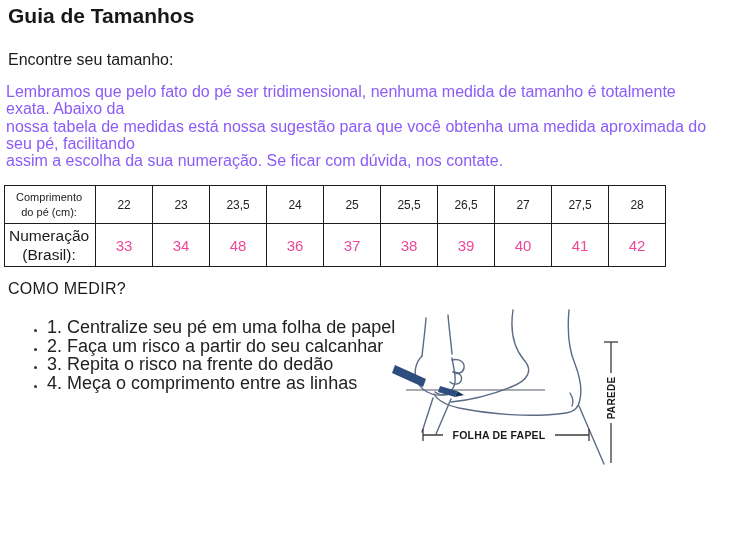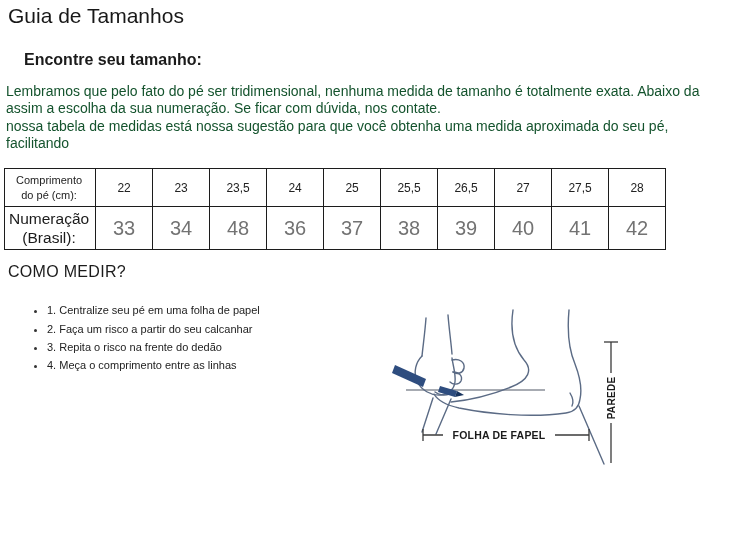--- a/index.html
+++ b/index.html
@@ -1,57 +1,57 @@
 <!DOCTYPE html>
 <html><head>
 <meta charset="utf-8">
 <style>
   * { margin: 0; padding: 0; box-sizing: border-box; }
   html, body { width: 752px; height: 535px; background: #ffffff; }
   body { font-family: "Liberation Sans", sans-serif; color: #1f1f1f; }
   .page { position: relative; width: 752px; height: 535px; overflow: hidden; background: #fff; }
 
-  .title { margin: 3px 0 16px 8px; font-size: 21px; font-weight: normal; color: #181818; line-height: 26px; }
+  .title { margin: 3px 0 16px 8px; font-size: 21px; font-weight: bold; color: #181818; line-height: 26px; }
   .subheading { font-size: 16px; font-weight: normal; color: #1b1b1b; line-height: 19px; }
-  .find-size { margin: 21px 0 0 24px; font-weight: bold; }
-  .intro { margin: 14px 0 0 6px; width: 710px; font-size: 14px; line-height: 17.3px; color: #14532d; }
+  .find-size { margin: 21px 0 0 8px; }
+  .intro { margin: 14px 0 0 6px; width: 710px; font-size: 16px; line-height: 17.3px; color: #8b5cf6; }
 
   table.size-table { margin: 16px 0 0 4px; border-collapse: collapse; table-layout: fixed; }
   table.size-table td { border: 1.5px solid #1c1c1c; text-align: center; vertical-align: middle; background: #fff; }
   td.label-cell { width: 89px; text-align: left; padding: 2px 6px 2px 4px; }
   td.num-cell { width: 57px; }
   tr.len-row td { height: 38px; }
   tr.size-row td { height: 43px; margin-left: 40px; }
   .label-small { font-size: 11px; line-height: 14.5px; color: #222; }
   .label-big { font-size: 15.5px; line-height: 19px; color: #1b1b1b; }
   tr.len-row td.num-cell { font-size: 12px; color: #222; }
-  tr.size-row td.num-cell { font-size: 20px; color: #737373; }
+  tr.size-row td.num-cell { font-size: 15px; color: #ec4899; }
 
   .como { margin: 12px 0 0 8px; letter-spacing: 0.3px; }
   ul.steps { margin: 20px 0 0 0; padding-left: 47px; list-style: disc outside; }
-  ul.steps li { font-size: 11px; line-height: 18.4px; color: #222; }
+  ul.steps li { font-size: 18px; line-height: 18.4px; color: #222; }
   ul.steps li::marker { font-size: 11px; color: #333; }
 
   .figure { position: absolute; left: 383px; top: 302px; width: 262px; height: 182px; }
   .figure svg { display: block; width: 262px; height: 182px; }
   .measure-text { font-family: "Liberation Sans", sans-serif; font-weight: bold; fill: #1b1b1b; }
 </style>
 </head>
 <body>
 
 <div class="page">
 
   <h1 class="title">Guia de Tamanhos</h1>
 
   <h2 class="subheading find-size">Encontre seu tamanho:</h2>
 
   <div class="intro">
     <div>Lembramos que pelo fato do pé ser tridimensional, nenhuma medida de tamanho é totalmente exata. Abaixo da</div>
+    <div>nossa tabela de medidas está nossa sugestão para que você obtenha uma medida aproximada do seu pé, facilitando</div>
     <div>assim a escolha da sua numeração. Se ficar com dúvida, nos contate.</div>
-    <div>nossa tabela de medidas está nossa sugestão para que você obtenha uma medida aproximada do seu pé, facilitando</div>
   </div>
 
   <table class="size-table">
     <tbody>
         <tr class="len-row">
       <td class="label-cell label-small">
         <div>Comprimento</div>
         <div>do pé (cm):</div>
       </td>
       <td class="num-cell">22</td>

